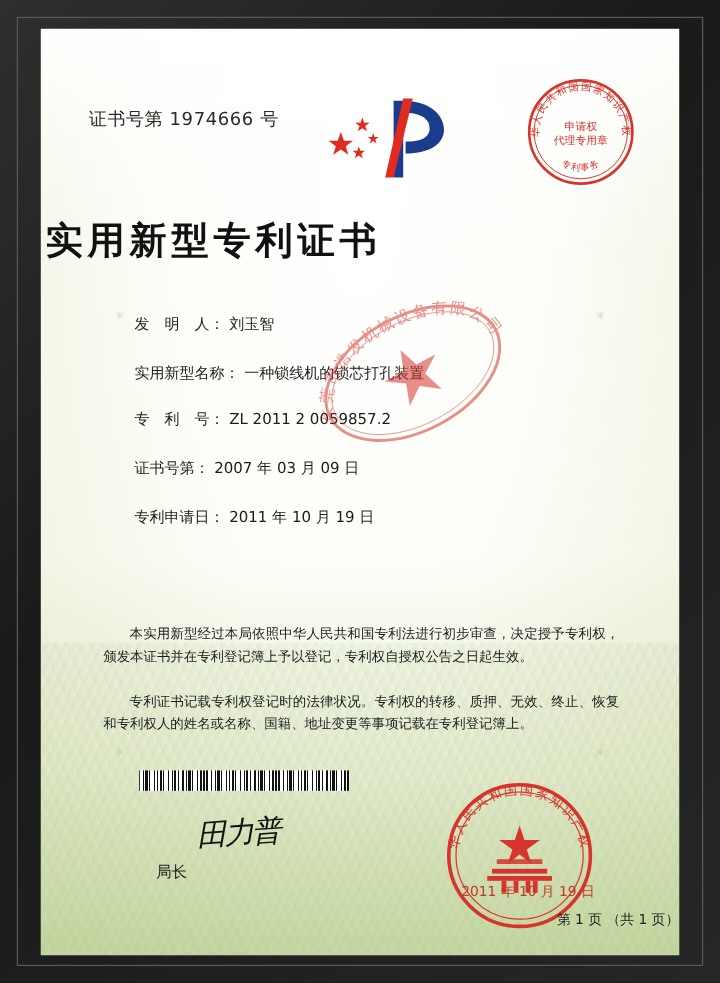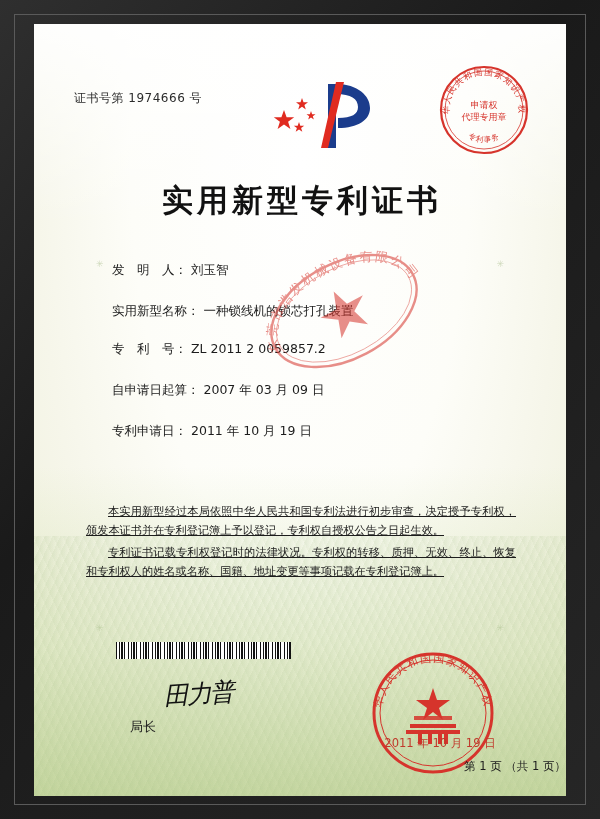--- a/index.html
+++ b/index.html
@@ -82,21 +82,21 @@
     position: relative;
     width: 100%;
     height: 100%;
   }
 
   
   .cert-no {
     position: absolute;
     left: 40px;
     top: 66px;
-    font-size: 12px;
+    font-size: 15px;
     color: #2b2b2b;
     font-family: "DejaVu Sans", sans-serif;
     letter-spacing: 0.5px;
     text-align: right;
   }
 
   
   .logo {
     position: absolute;
     left: 232px;
@@ -112,21 +112,20 @@
     top: 40px;
     width: 92px;
     height: 92px;
   }
 
   
   .main-title {
     position: absolute;
     left: 4px; right: 0;
     top: 156px;
-    text-align: center;
     font-family: Liberation Serif, serif;
     font-weight: bold;
     font-size: 31px;
     letter-spacing: 4px;
     color: #111;
   }
 
   
   .fields {
     position: absolute;
@@ -155,23 +154,22 @@
     left: 52px;
     top: 478px;
     width: 430px;
     font-size: 11.2px;
     line-height: 1.72;
     color: #1c1c1c;
     text-align: justify;
     font-family: "DejaVu Sans", sans-serif;
   }
   .paras p {
-    margin: 0 0 2px 0;
+    margin: 17px 0 2px 0;
     text-indent: 22px;
-    text-decoration: underline;
   }
 
   
   .barcode {
     position: absolute;
     left: 82px;
     top: 618px;
     width: 175px;
     height: 17px;
     background-image: repeating-linear-gradient(
@@ -318,21 +316,21 @@
         </div>
         <div class="field-row">
           <span class="flabel">实用新型名称：</span>
           <span class="fvalue">一种锁线机的锁芯打孔装置</span>
         </div>
         <div class="field-row f-gap">
           <span class="flabel">专　利　号：</span>
           <span class="fvalue">ZL 2011 2 0059857.2</span>
         </div>
         <div class="field-row f-gap">
-          <span class="flabel">自申请日起算：</span>
+          <span class="flabel">证书号第：</span>
           <span class="fvalue">2007 年 03 月 09 日</span>
         </div>
         <div class="field-row">
           <span class="flabel">专利申请日：</span>
           <span class="fvalue">2011 年 10 月 19 日</span>
         </div>
       </div>
 
       <div class="stamp-company">
         <svg viewBox="0 0 220 110" width="220" height="110">

